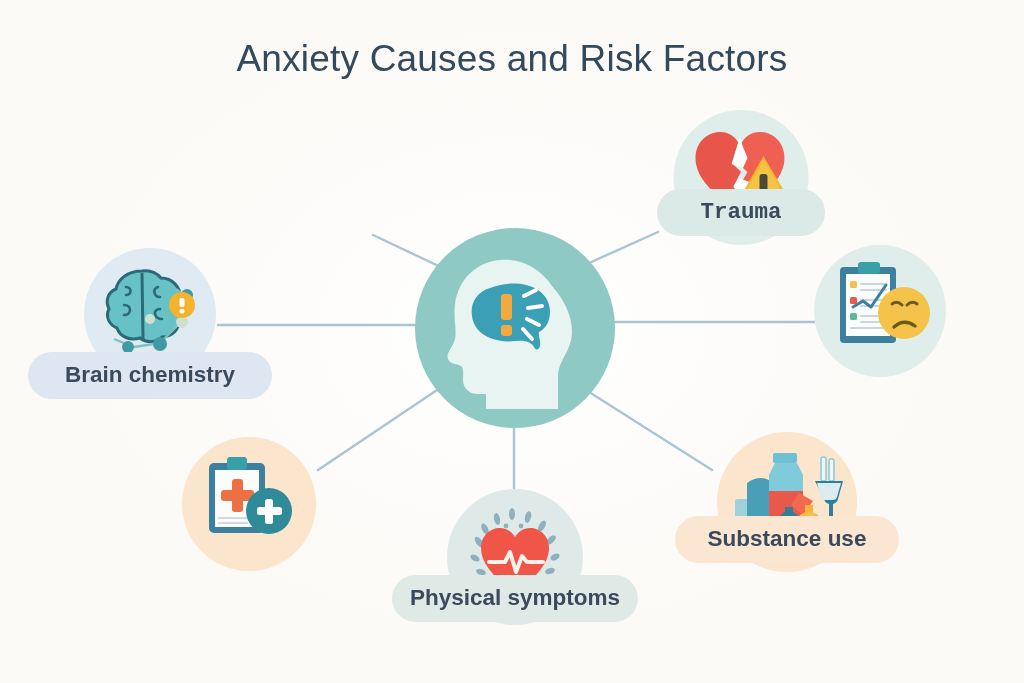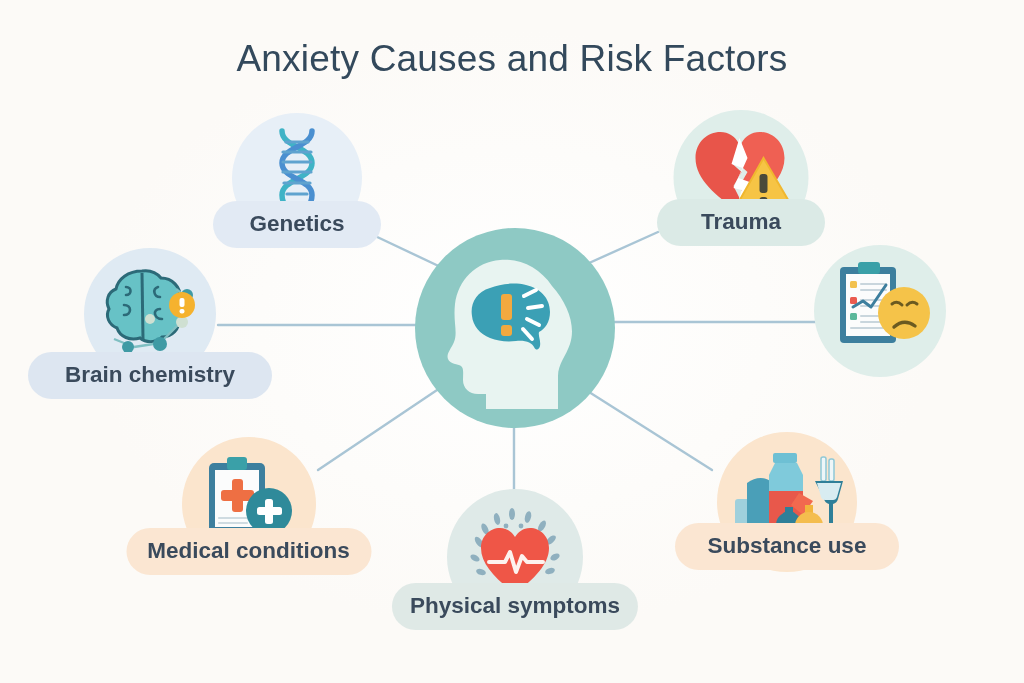--- a/index.html
+++ b/index.html
@@ -137,63 +137,40 @@
         <g stroke="#ffffff" stroke-width="4" stroke-linecap="round">
           <line x1="84" y1="50" x2="96" y2="44"></line>
           <line x1="88" y1="62" x2="102" y2="60"></line>
           <line x1="87" y1="73" x2="99" y2="79"></line>
           <line x1="83" y1="83" x2="92" y2="93"></line>
         </g>
       </svg>
     </span>
   </div>
 
-  <div class="node" style="left:213px; top:113px; width:168px; height:135px;">
-    <div class="bubble" style="width:130px; height:130px; background:#e7eff7;">
-      <span class="icon-wrap" style="margin-bottom:14px;">
-        <svg width="62" height="92" viewBox="0 0 62 92">
-          <g fill="none" stroke-width="5.5" stroke-linecap="round">
-            <path d="M16,6 C16,22 46,22 46,38 C46,54 16,54 16,70 C16,82 26,88 31,90" stroke="#3fb3c6"></path>
-            <path d="M46,6 C46,22 16,22 16,38 C16,54 46,54 46,70 C46,82 36,88 31,90" stroke="#4a8fd0"></path>
-          </g>
-          <g stroke="#5fa3cf" stroke-width="3.2" stroke-linecap="round">
-            <line x1="20" y1="17" x2="42" y2="17"></line>
-            <line x1="17" y1="27" x2="45" y2="27"></line>
-            <line x1="17" y1="37" x2="45" y2="37"></line>
-            <line x1="17" y1="47" x2="45" y2="47"></line>
-            <line x1="18" y1="58" x2="44" y2="58"></line>
-            <line x1="21" y1="69" x2="41" y2="69"></line>
-          </g>
-        </svg>
-      </span>
-    </div>
-    <div class="pill" style="top:88px; height:47px; min-width:168px; background:#e2eaf4;">
-      <span class="pill-label">Genetics</span>
-    </div>
-  </div>
 
   <div class="node" style="left:657px; top:110px; width:168px; height:136px;">
     <div class="bubble" style="width:135px; height:135px; background:#dfeeea;">
       <span class="icon-wrap" style="margin-bottom:16px;">
         <svg width="104" height="92" viewBox="0 0 104 92">
 
           <path d="M46,86 C28,72 6,56 6,34 C6,18 18,8 31,8 C39,8 45,12 49,19 L43,40 L52,48 L44,62 L50,74 Z" fill="#e8554a"></path>
 
           <path d="M52,19 C56,12 62,8 70,8 C83,8 95,18 95,34 C95,52 80,66 64,79
                    L55,74 L50,62 L58,48 L49,40 Z" fill="#ef6053"></path>
 
           <path d="M50,14 L42,40 L53,44 L44,64 L52,66 L47,86 L60,58 L49,54 L58,34 Z" fill="#ffffff"></path>
 
           <path d="M74,34 L101,80 Q103,85 97,85 L51,85 Q45,85 48,80 Z" fill="#f6c445" stroke="#f0b72f" stroke-width="2"></path>
           <rect x="70" y="50" width="8" height="19" rx="3" fill="#4a4a3a"></rect>
           <rect x="70" y="73" width="8" height="8" rx="3" fill="#4a4a3a"></rect>
         </svg>
       </span>
     </div>
-    <div class="pill" style="top:89px; height:47px; min-width:168px; background:#dbeae6;">
+    <div class="pill" style="top:79px; height:47px; min-width:168px; background:#dbeae6;font-family:Liberation Mono, monospace;">
       <span class="pill-label">Trauma</span>
     </div>
   </div>
 
   <div class="node" style="left:28px; top:248px; width:244px; height:135px;">
     <div class="bubble" style="width:132px; height:132px; background:#dfeaf3;">
       <span class="icon-wrap" style="margin-bottom:12px;">
         <svg width="104" height="94" viewBox="0 0 104 94">
 
           <path d="M44,10 C30,10 20,18 18,28 C10,31 7,40 11,48
@@ -279,23 +256,20 @@
           <g stroke="#cfdbe1" stroke-width="2.2" stroke-linecap="round">
             <line x1="18" y1="67" x2="54" y2="67"></line>
             <line x1="18" y1="72" x2="46" y2="72"></line>
           </g>
 
           <circle cx="68" cy="60" r="23" fill="#2f8a9a"></circle>
           <rect x="64" y="48" width="8" height="25" rx="2.5" fill="#ffffff"></rect>
           <rect x="56" y="56" width="25" height="8" rx="2.5" fill="#ffffff"></rect>
         </svg>
       </span>
-    </div>
-    <div class="pill" style="top:91px; height:47px; min-width:245px; background:#fbe6d2;">
-      <span class="pill-label">Medical conditions</span>
     </div>
   </div>
 
   <div class="node" style="left:392px; top:489px; width:246px; height:141px;">
     <div class="bubble" style="width:136px; height:136px; background:#dfeae8;">
       <span class="icon-wrap" style="margin-bottom:14px;">
         <svg width="112" height="96" viewBox="0 0 112 96">
 
           <g fill="#8fb0bf">
             <ellipse cx="20" cy="40" rx="3" ry="6" transform="rotate(-35 20 40)"></ellipse>
@@ -317,21 +291,21 @@
             <circle cx="84" cy="50" r="2.4"></circle>
           </g>
 
           <path d="M56,92 C36,76 22,62 22,46 C22,34 31,26 41,26 C48,26 53,30 56,35
                    C59,30 64,26 71,26 C81,26 90,34 90,46 C90,62 76,76 56,92 Z" fill="#ef5647"></path>
 
           <polyline points="30,60 46,60 51,50 57,70 63,54 68,60 84,60" fill="none" stroke="#fdf2ee" stroke-width="4" stroke-linecap="round" stroke-linejoin="round"></polyline>
         </svg>
       </span>
     </div>
-    <div class="pill" style="top:94px; height:47px; min-width:246px; background:#dfe9e6;">
+    <div class="pill" style="top:86px; height:47px; min-width:246px; background:#dfe9e6;">
       <span class="pill-label">Physical symptoms</span>
     </div>
   </div>
 
   <div class="node" style="left:675px; top:432px; width:224px; height:138px;">
     <div class="bubble" style="width:140px; height:140px; background:#fbe5cd;">
       <span class="icon-wrap" style="margin-bottom:16px;">
         <svg width="116" height="94" viewBox="0 0 116 94">
 
           <rect x="6" y="52" width="26" height="32" rx="3" fill="#9fd0dc"></rect>
@@ -355,18 +329,18 @@
 
           <g>
             <rect x="92" y="10" width="5" height="24" rx="2" fill="#eef6f8" stroke="#8fc8d6" stroke-width="1.5"></rect>
             <rect x="100" y="12" width="5" height="22" rx="2" fill="#eef6f8" stroke="#8fc8d6" stroke-width="1.5"></rect>
             <path d="M86,34 h28 l-5,18 q-1,4 -5,5 v21 h6 v6 h-16 v-6 h6 v-21 q-4,-1 -5,-5 z" fill="#2f7f98"></path>
             <path d="M88,36 h24 l-4,14 q-1,3 -4,3 h-8 q-3,0 -4,-3 z" fill="#d8ecf1"></path>
           </g>
         </svg>
       </span>
     </div>
-    <div class="pill" style="top:91px; height:47px; min-width:224px; background:#fbe6d2;">
+    <div class="pill" style="top:84px; height:47px; min-width:224px; background:#fbe6d2;">
       <span class="pill-label">Substance use</span>
     </div>
   </div>
 
 </div>
 
 </body></html>

